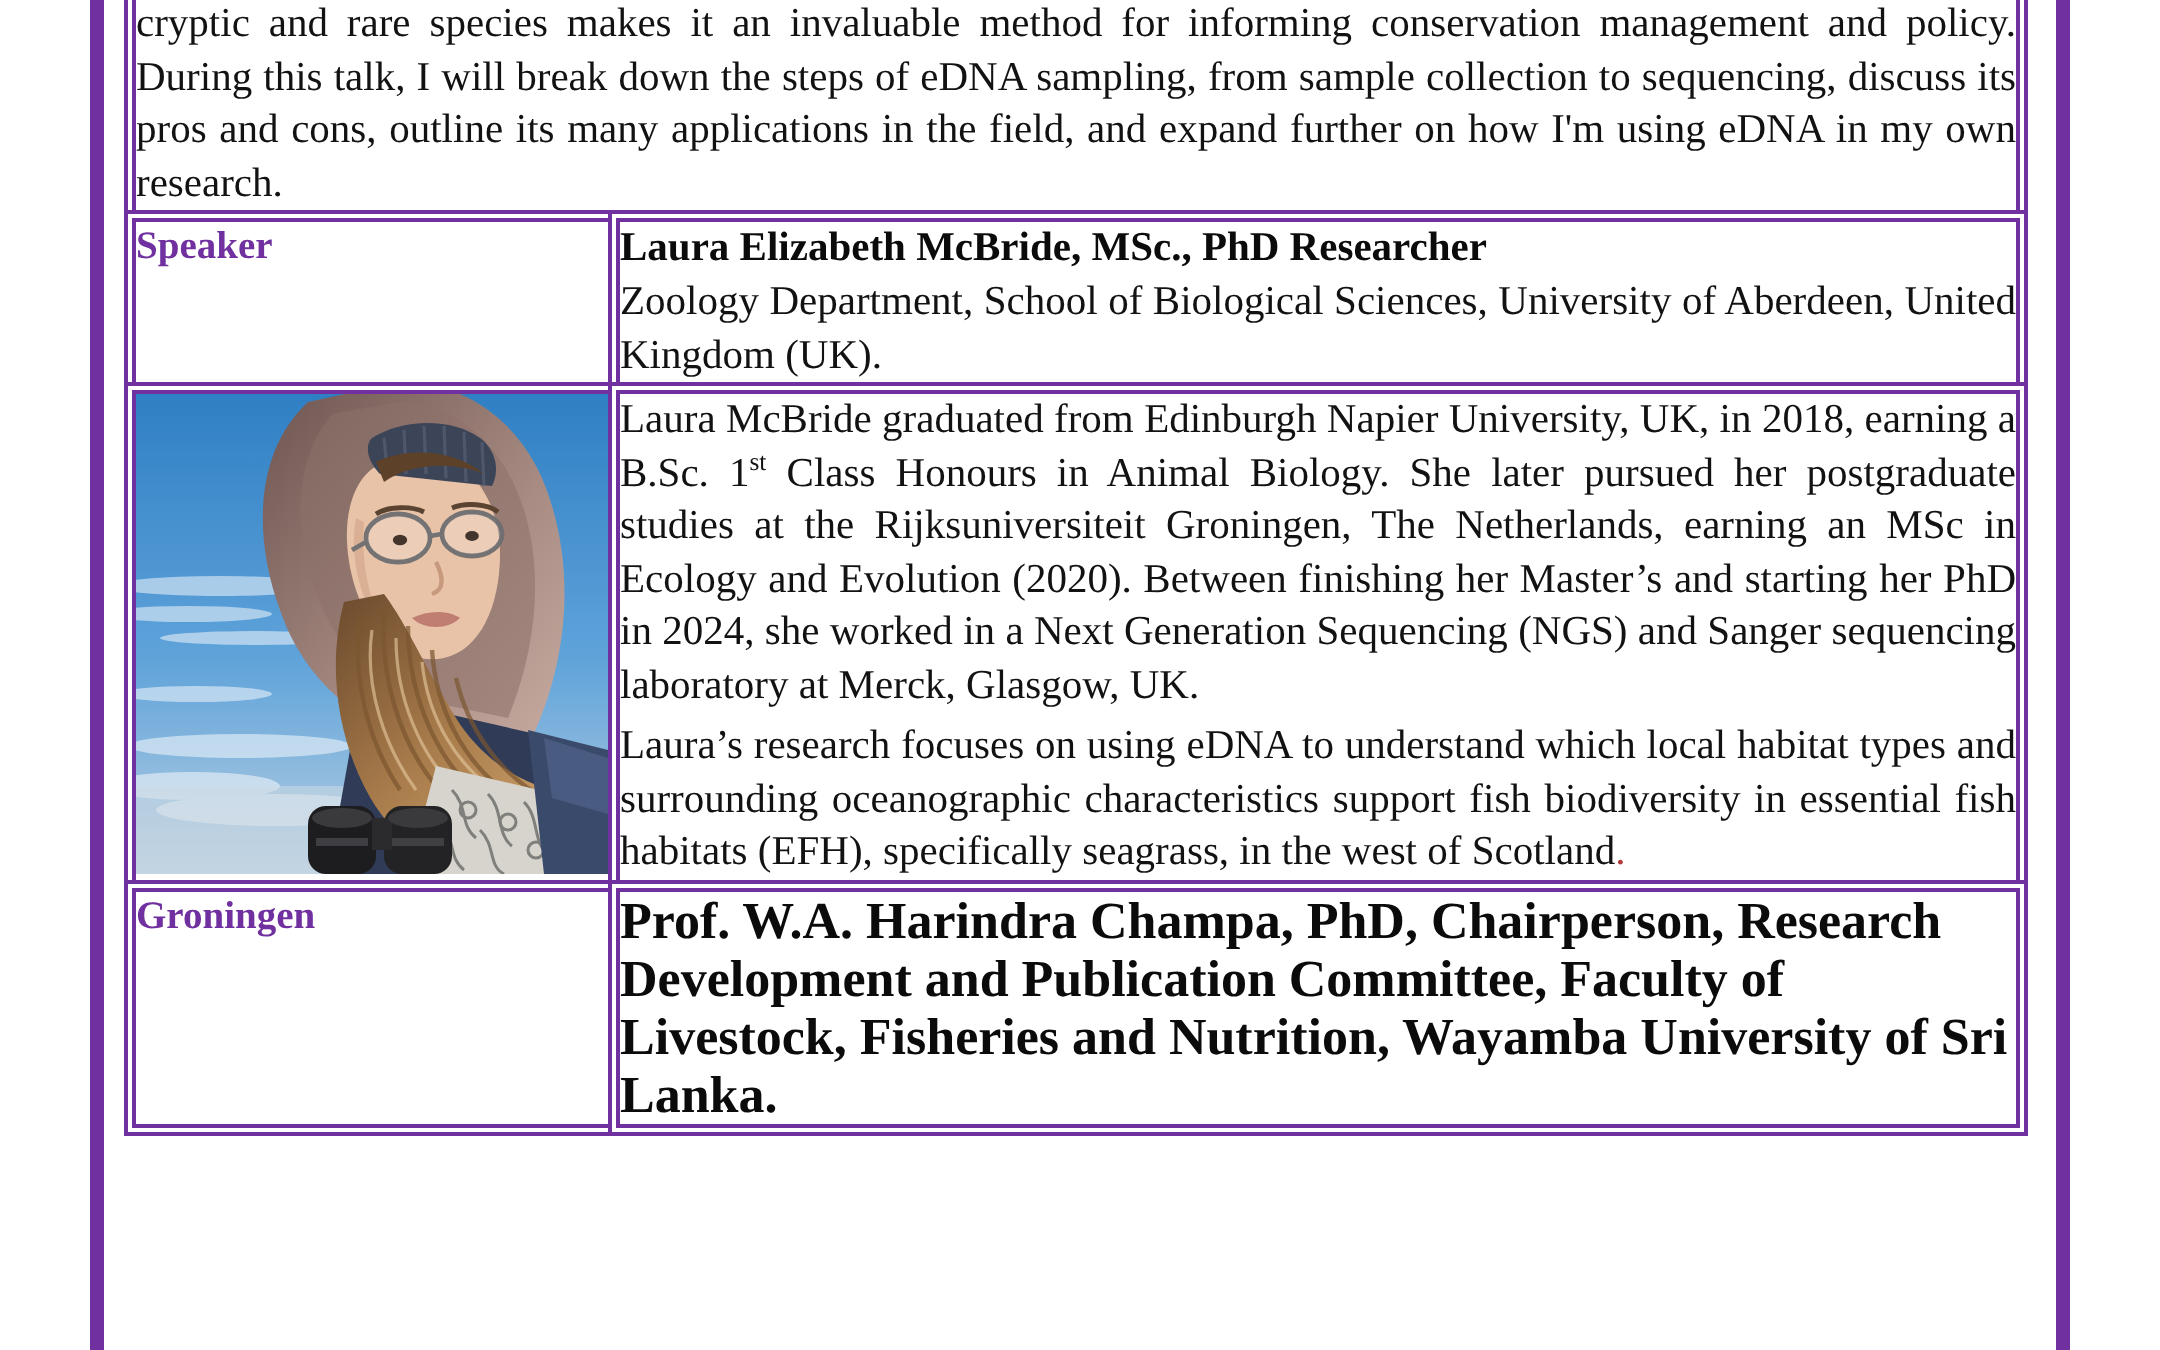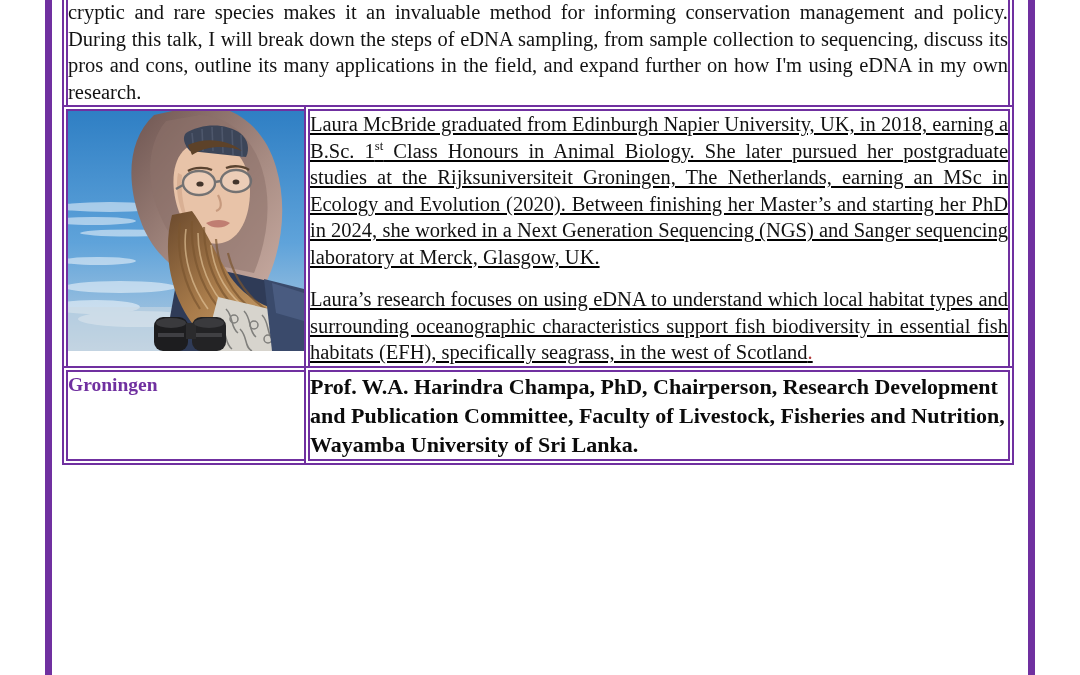--- a/index.html
+++ b/index.html
@@ -63,38 +63,38 @@
 
   
   .body-text {
     font-size: 20.5px;
     line-height: 26.5px;
     color: #121212;
     text-align: justify;
     text-justify: inter-word;
     margin: 0;
   }
-  .body-text + .body-text { margin-top: 16px; }
+  .body-text + .body-text { margin-top: 4px; }
 
   .label {
     font-weight: bold;
     font-size: 19.5px;
     line-height: 26px;
     color: #7030a0;
     white-space: nowrap;
   }
   .bold-line {
     font-weight: bold;
     font-size: 20.5px;
     line-height: 27px;
     color: #0b0b0b;
   }
   .moderator-text {
     font-weight: bold;
-    font-size: 22px;
+    font-size: 26px;
     line-height: 29px;
     color: #0b0b0b;
     text-align: left;
     margin: 0;
   }
   sup { font-size: 0.62em; vertical-align: super; line-height: 0; }
   .red-dot { color: #b03a3a; }
 
   
   .col-label { width: 134px; }
@@ -107,21 +107,21 @@
   .photo {
     position: relative;
     width: 236px;
     height: 240px;
     overflow: hidden;
     background: #4a90d9;
     display: block;
   }
   .photo svg { display: block; }
 
-  .bio-cell { padding-left: 12px; text-decoration: underline; }
+  .bio-cell { padding-left: 12px; }
 
   
   .abstract-cell { padding-top: 0; }
 </style>
 </head>
 <body>
 
 <div class="page">
 
   <div class="page-border-left"></div>
@@ -129,20 +129,29 @@
 
   <table class="doc-table">
     <tbody>
 
       <tr>
         <td class="cell last-col abstract-cell" colspan="2">
           <p class="body-text">skin, hair, mucus) from their environment to identify which species have been, or are, present in that area. It is increasingly popular as a monitoring tool in biodiversity studies. Its ability to rapidly and non-invasively detect cryptic and rare species makes it an invaluable method for informing conservation management and policy. During this talk, I will break down the steps of eDNA sampling, from sample collection to sequencing, discuss its pros and cons, outline its many applications in the field, and expand further on how I'm using eDNA in my own research.</p>
         </td>
       </tr>
 
+      <tr>
+        <td class="cell col-label">
+          <div class="label">Speaker</div>
+        </td>
+        <td class="cell last-col">
+          <div class="bold-line">Laura Elizabeth McBride, MSc., PhD Researcher</div>
+          <p class="body-text" style="margin-top:0">Zoology Department, School of Biological Sciences, University of Aberdeen, United Kingdom (UK).</p>
+        </td>
+      </tr>
 
       <tr>
         <td class="cell photo-cell">
           <div class="photo">
             <svg width="236" height="240" viewBox="0 0 236 240" xmlns="http://www.w3.org/2000/svg">
               <defs>
                 <linearGradient id="sky" x1="0" y1="0" x2="0" y2="1">
                   <stop offset="0%" stop-color="#2f7fc4"></stop>
                   <stop offset="55%" stop-color="#5fa3da"></stop>
                   <stop offset="100%" stop-color="#b9cfe2"></stop>

